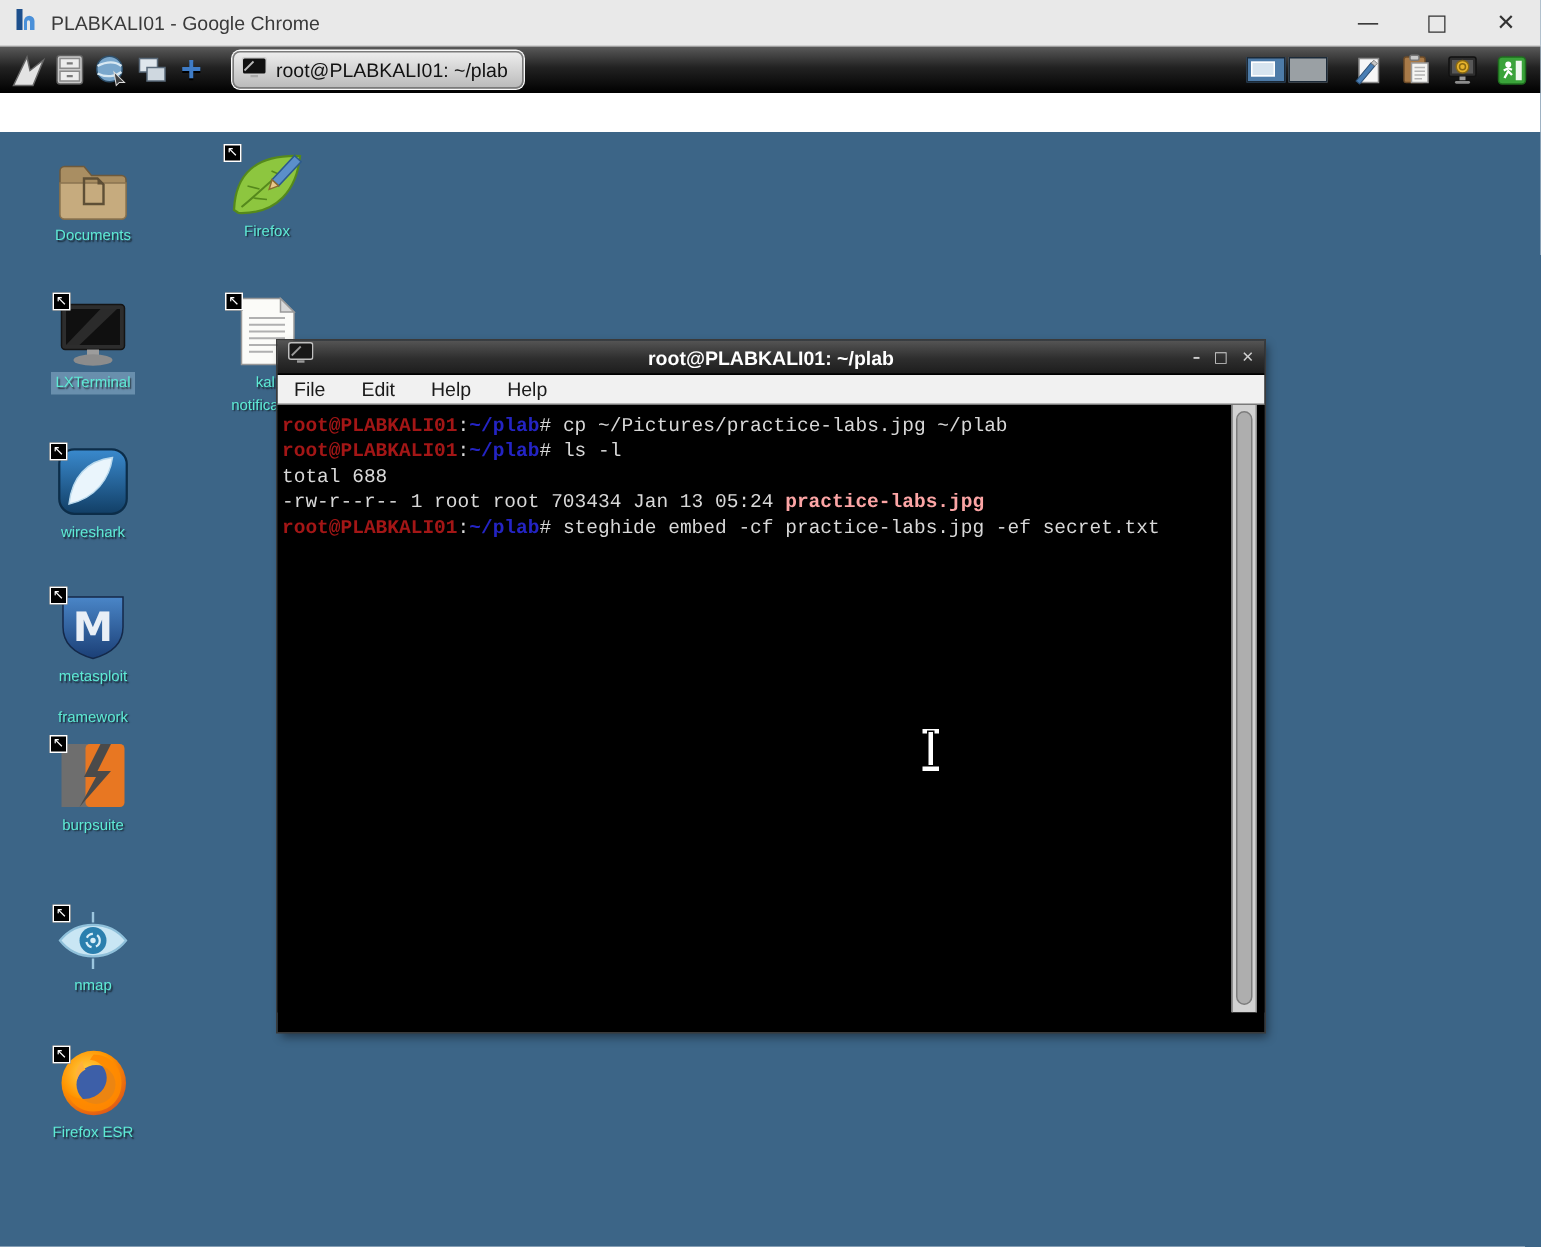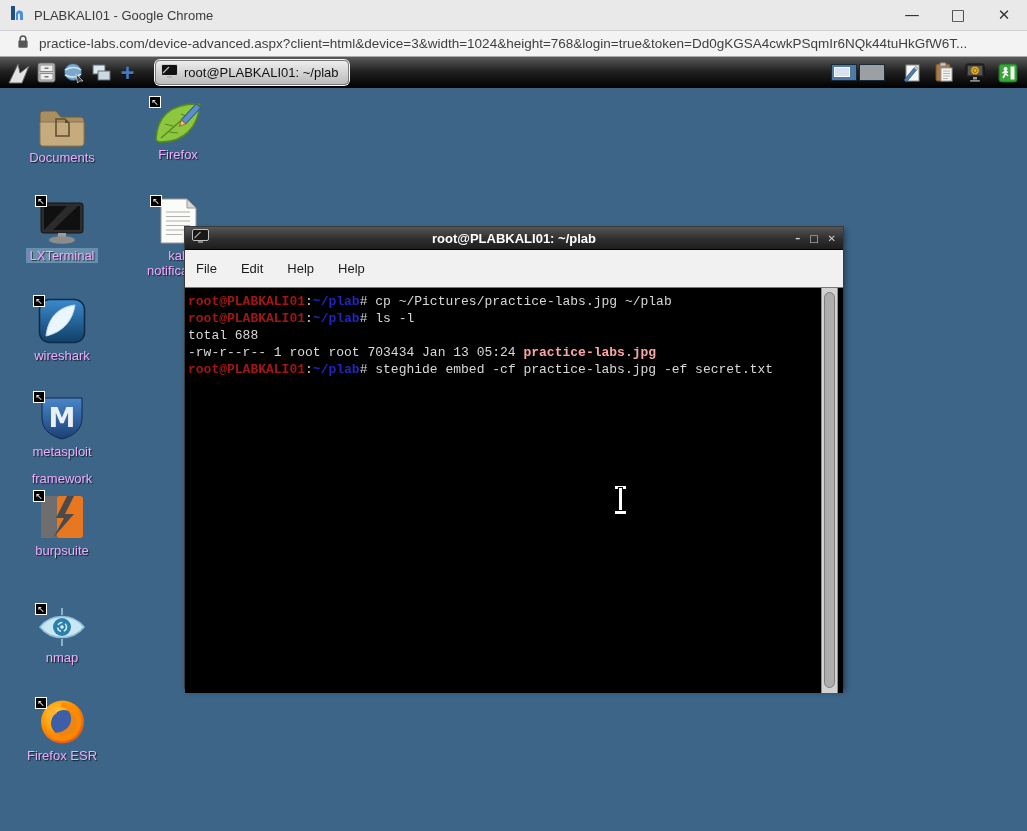--- a/index.html
+++ b/index.html
@@ -32,37 +32,37 @@
   .pager { display:flex; gap:2px; margin-right:8px; }
   .ws { width:26px; height:17px; border:1px solid #1c2a38; }
   .ws.active { background:#4d7ba8; }
   .ws.active .wsi { margin:2px; width:16px; height:10px; background:#d7e4ef; border:1px solid #fff; }
   .ws.inactive { background:#9aa0a4; }
 
   
   .desktop { position:absolute; left:0; top:88px; width:1027px; height:743px; background:#3c6587; }
   .dicon { position:absolute; width:90px; text-align:center; cursor:default; }
   .dicon .art { position:relative; height:50px; display:flex; align-items:flex-end; justify-content:center; }
-  .dlabel { margin-top:3px; font-size:13px; color:#f0abfc; text-shadow:1px 1px 1px rgba(0,0,0,0.65); line-height:15px; }
+  .dlabel { margin-top:3px; font-size:10px; color:#5eead4; text-shadow:1px 1px 1px rgba(0,0,0,0.65); line-height:15px; }
   .dlabel.selected { background:rgba(160,195,220,0.45); display:inline-block; padding:0 3px; }
   .badge { position:absolute; width:12px; height:12px; background:#000; border:1px solid #fff;
     color:#fff; font-size:9px; line-height:10px; text-align:center; z-index:2;
     font-family:"DejaVu Sans", sans-serif; }
 
   
   .term-window { position:absolute; left:185px; top:139px; width:658px; height:461px;
     background:#000; outline:1px solid #3a3a3a; z-index:5; box-shadow:2px 3px 6px rgba(0,0,0,0.45); }
   .term-titlebar { height:23px; background:linear-gradient(#555 0%, #2e2e2e 55%, #1d1d1d 100%);
     display:flex; align-items:center; padding:0 7px; border-bottom:1px solid #000; }
   .term-title { position:absolute; left:0; right:0; text-align:center; font-size:13px; font-weight:bold;
     color:#fff; pointer-events:none; }
   .term-controls { margin-left:auto; display:flex; gap:9px; z-index:1; }
   .term-controls .twc { color:#cfcfcf; font-size:10px; font-weight:bold; line-height:23px;
     font-family:"DejaVu Sans", sans-serif; }
-  .term-menubar { height:38px; background:#f1f1f1; border-bottom:1px solid #7a7a7a;
+  .term-menubar { height:20px; background:#f1f1f1; border-bottom:1px solid #7a7a7a;
     display:flex; align-items:center; gap:24px; padding-left:11px; }
   .term-menubar .mi { font-size:13px; color:#1a1a1a; }
   .term-body { position:relative; height:405px; background:#000; padding:5px 0 0 3px; overflow:hidden; }
   .tline { font-family:Liberation Mono, monospace; font-size:13px; line-height:17px; white-space:pre; }
   .c-red { color:#a31616; font-weight:bold; }
   .c-blue { color:#2424c4; font-weight:bold; }
   .c-mag { color:#fca5a5; font-weight:bold; }
   .c-fg { color:#d8d8d8; }
   .cursor { display:inline-block; width:9px; height:14px; background:#dcdcdc; vertical-align:-2px; }
   .term-scrollbar { position:absolute; top:0; right:5px; width:17px; height:405px;
@@ -90,29 +90,20 @@
       </svg>
     </span>
     <span class="chrome-title">PLABKALI01 - Google Chrome</span>
     <div class="win-controls">
       <div class="wc">—</div>
       <div class="wc">□</div>
       <div class="wc">✕</div>
     </div>
   </div>
 
-  <div class="chrome-urlrow">
-    <span>
-      <svg width="12" height="15" viewBox="0 0 12 15">
-        <path d="M3.2 7 V4.8 a2.8 2.8 0 0 1 5.6 0 V7" fill="none" stroke="#555" stroke-width="1.6"></path>
-        <rect x="1.4" y="6.5" width="9.2" height="7.2" rx="1" fill="#555"></rect>
-      </svg>
-    </span>
-    <span class="url-text">practice-labs.com/device-advanced.aspx?client=html&amp;device=3&amp;width=1024&amp;height=768&amp;login=true&amp;token=Dd0gKGSA4cwkPSqmIr6NQk44tuHkGfW6T...</span>
-  </div>
 
   <div class="taskbar">
     <div class="tb-icon">
       <svg width="24" height="22" viewBox="0 0 24 22">
         <path d="M1 21 L10 2 L12 11 L21 4 L14 21 Z" fill="#e3e3e3" stroke="#666" stroke-width="1"></path>
       </svg>
     </div>
     <div class="tb-icon">
       <svg width="21" height="21" viewBox="0 0 21 21">
         <rect x="2" y="1" width="17" height="19" rx="2" fill="#c9c9c9" stroke="#5e5e5e"></rect>

